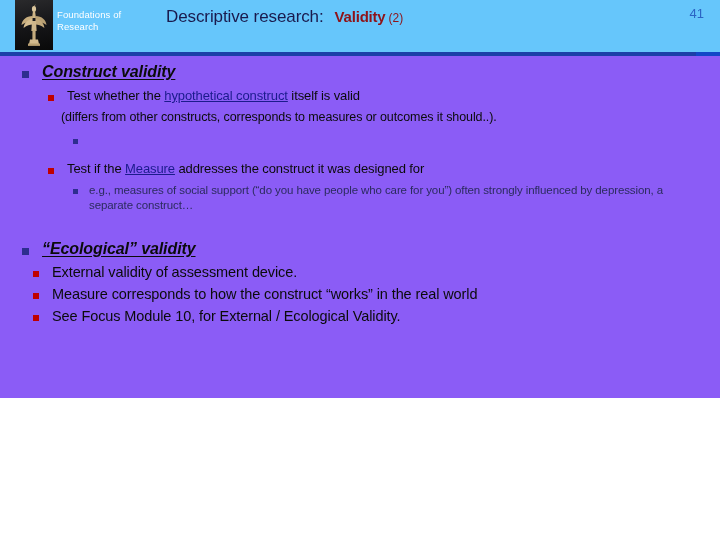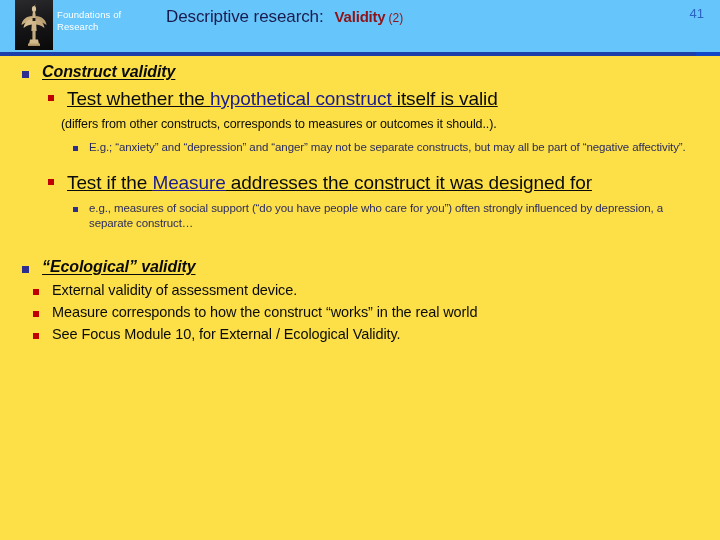--- a/index.html
+++ b/index.html
@@ -12,22 +12,22 @@
 
   body {
     background: #ffffff;
     font-family: "Liberation Sans", sans-serif;
     -webkit-font-smoothing: none;
   }
 
   .slide {
     position: relative;
     width: 720px;
-    height: 540px;
-    background: #fde047;
+    height: 398px;
+    background: #8b5cf6;
   }
 
   
   .header {
     position: absolute;
     left: 0;
     top: 0;
     width: 720px;
     height: 52px;
     background: #66c6fb;
@@ -160,24 +160,23 @@
     letter-spacing: -0.1px;
   }
 
   
   .lvl2 {
     padding-left: 48px;
     margin-top: 7px;
   }
   .lvl2 .txt {
     margin-left: 13px;
-    font-size: 19px;
+    font-size: 13px;
     color: #0b0b0b;
     letter-spacing: -0.1px;
-    text-decoration: underline;
   }
 
   
   .para2 {
     padding-left: 61px;
     margin-top: 6px;
     width: 640px;
     font-size: 12.5px;
     color: #0b0b0b;
     line-height: 17px;
@@ -263,21 +262,20 @@
 
     <div class="row lvl2">
       <span class="bul bul-l2"></span>
       <span class="txt"><span>Test whether the </span><span class="lnk">hypothetical construct</span><span> itself is valid</span></span>
     </div>
 
     <div class="para2">(differs from other constructs, corresponds to measures or outcomes it should..).</div>
 
     <div class="row lvl3">
       <span class="bul bul-l3"></span>
-      <span class="txt">E.g.; “anxiety” and “depression” and “anger” may not be separate constructs, but may all be part of “negative affectivity”.</span>
     </div>
 
     <div class="gap-md"></div>
 
     <div class="row lvl2">
       <span class="bul bul-l2"></span>
       <span class="txt"><span>Test if the </span><span class="lnk">Measure</span><span> addresses the construct it was designed for</span></span>
     </div>
 
     <div class="row lvl3">

